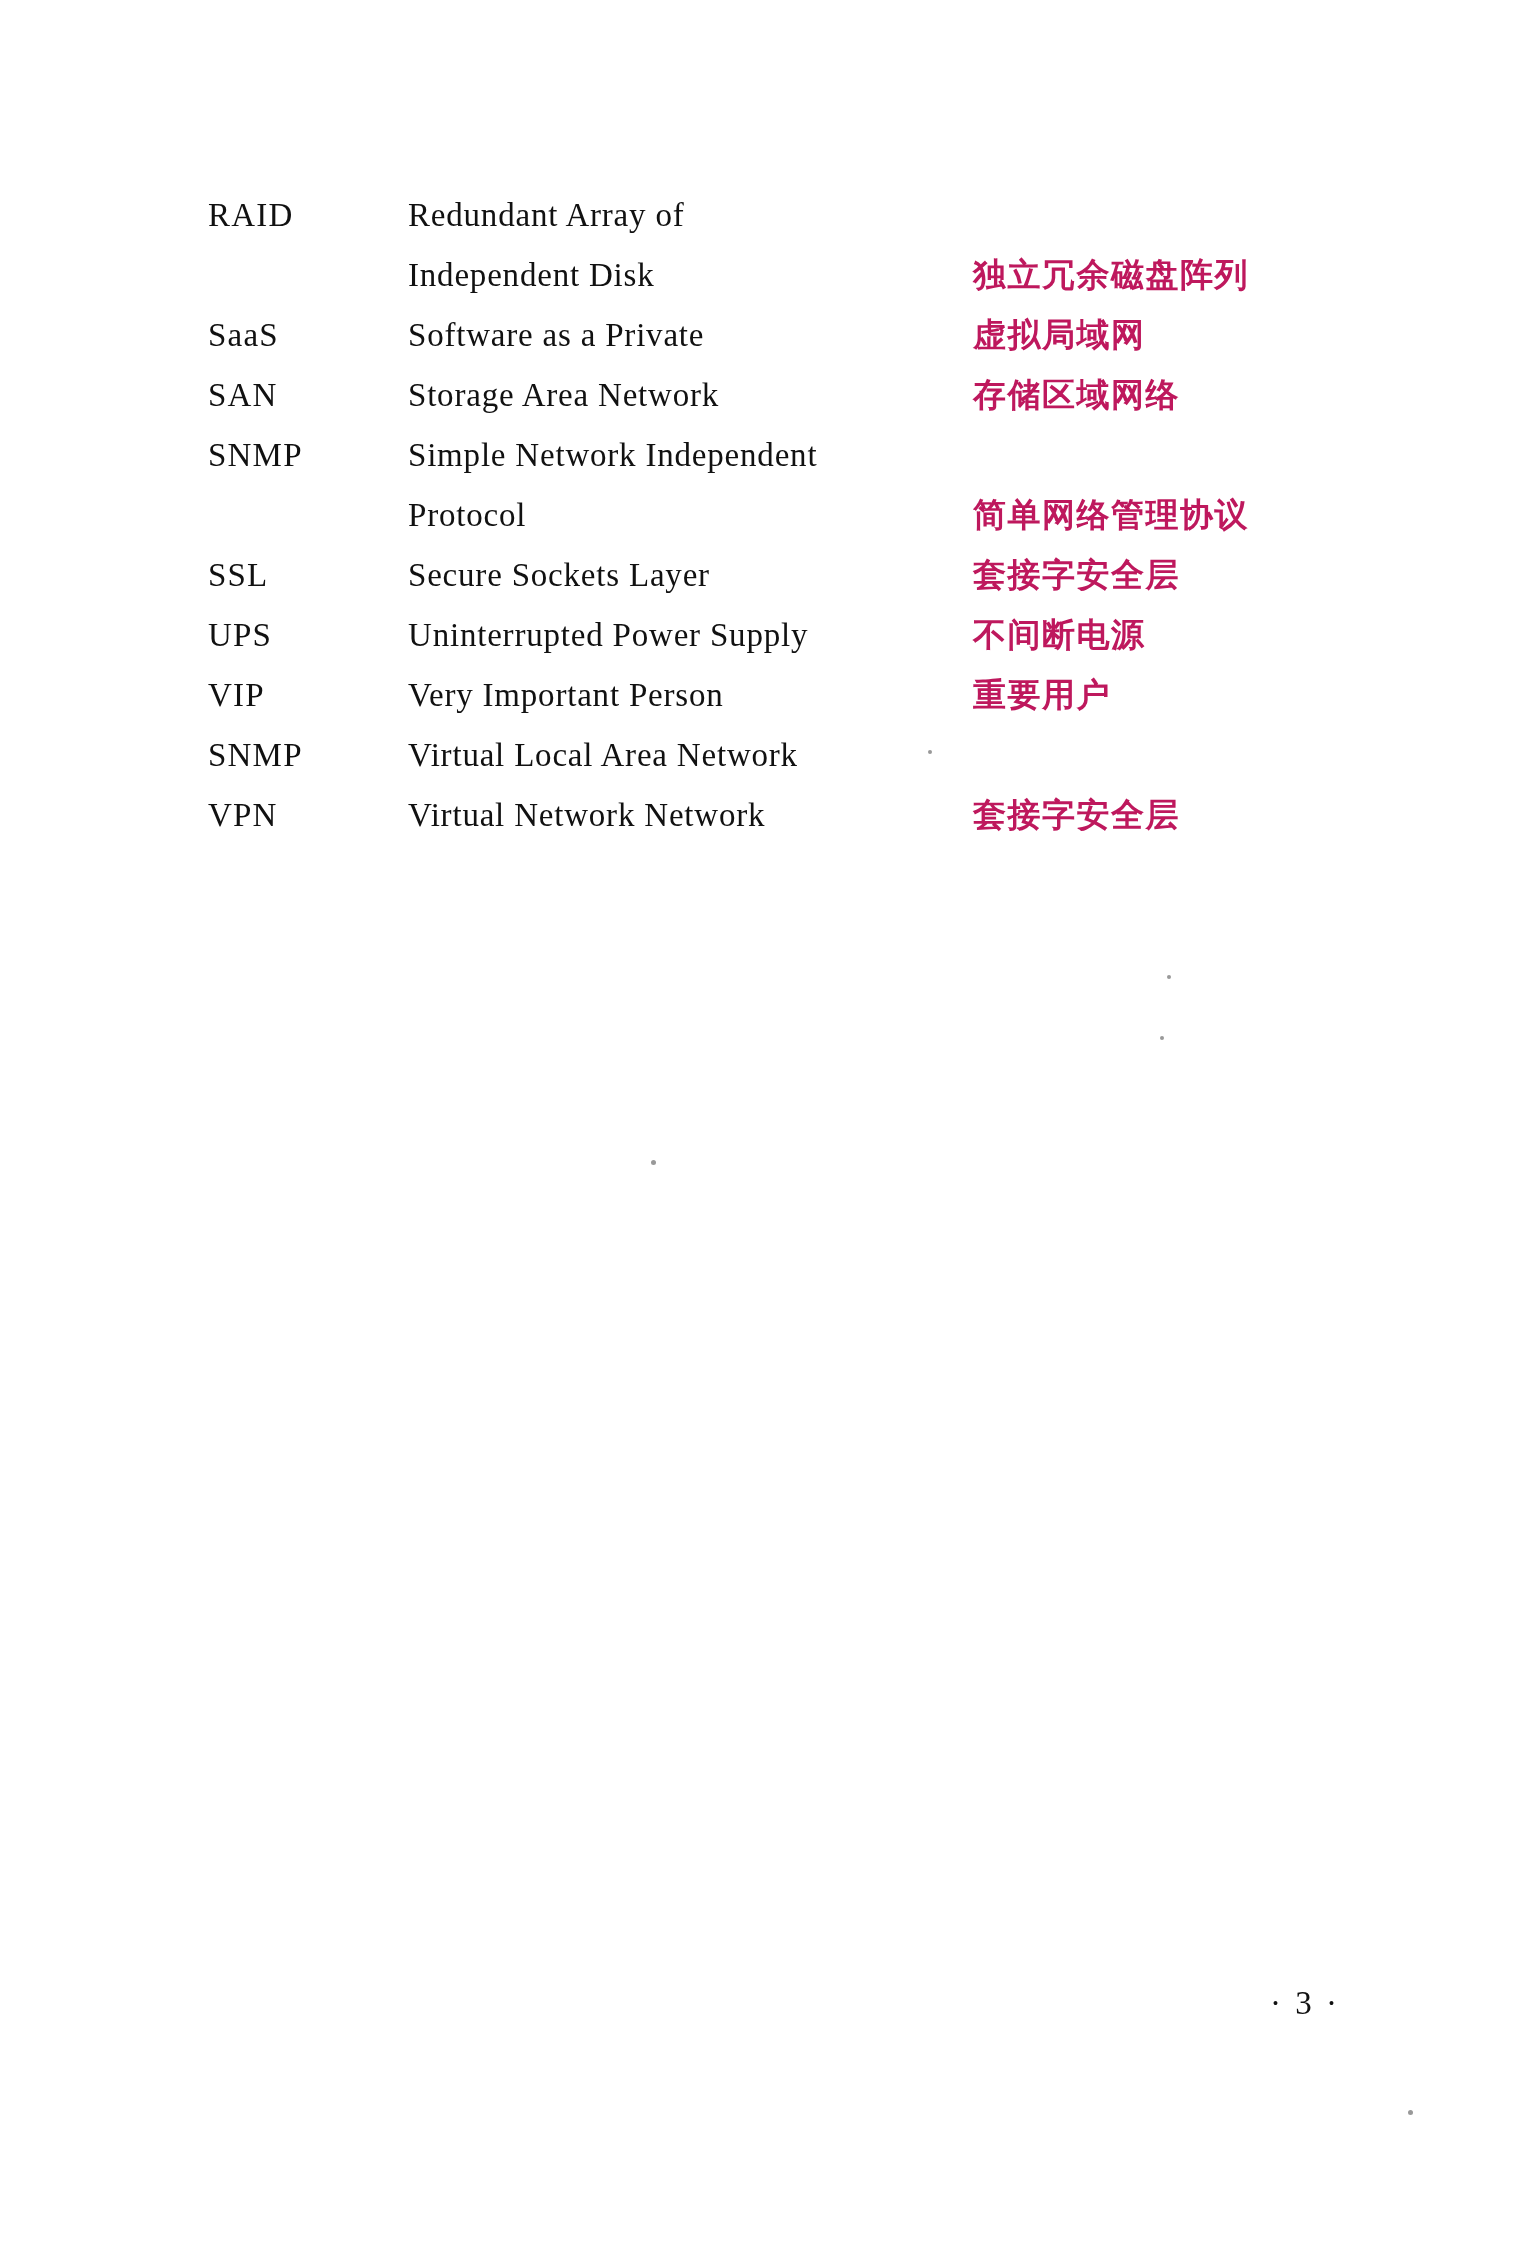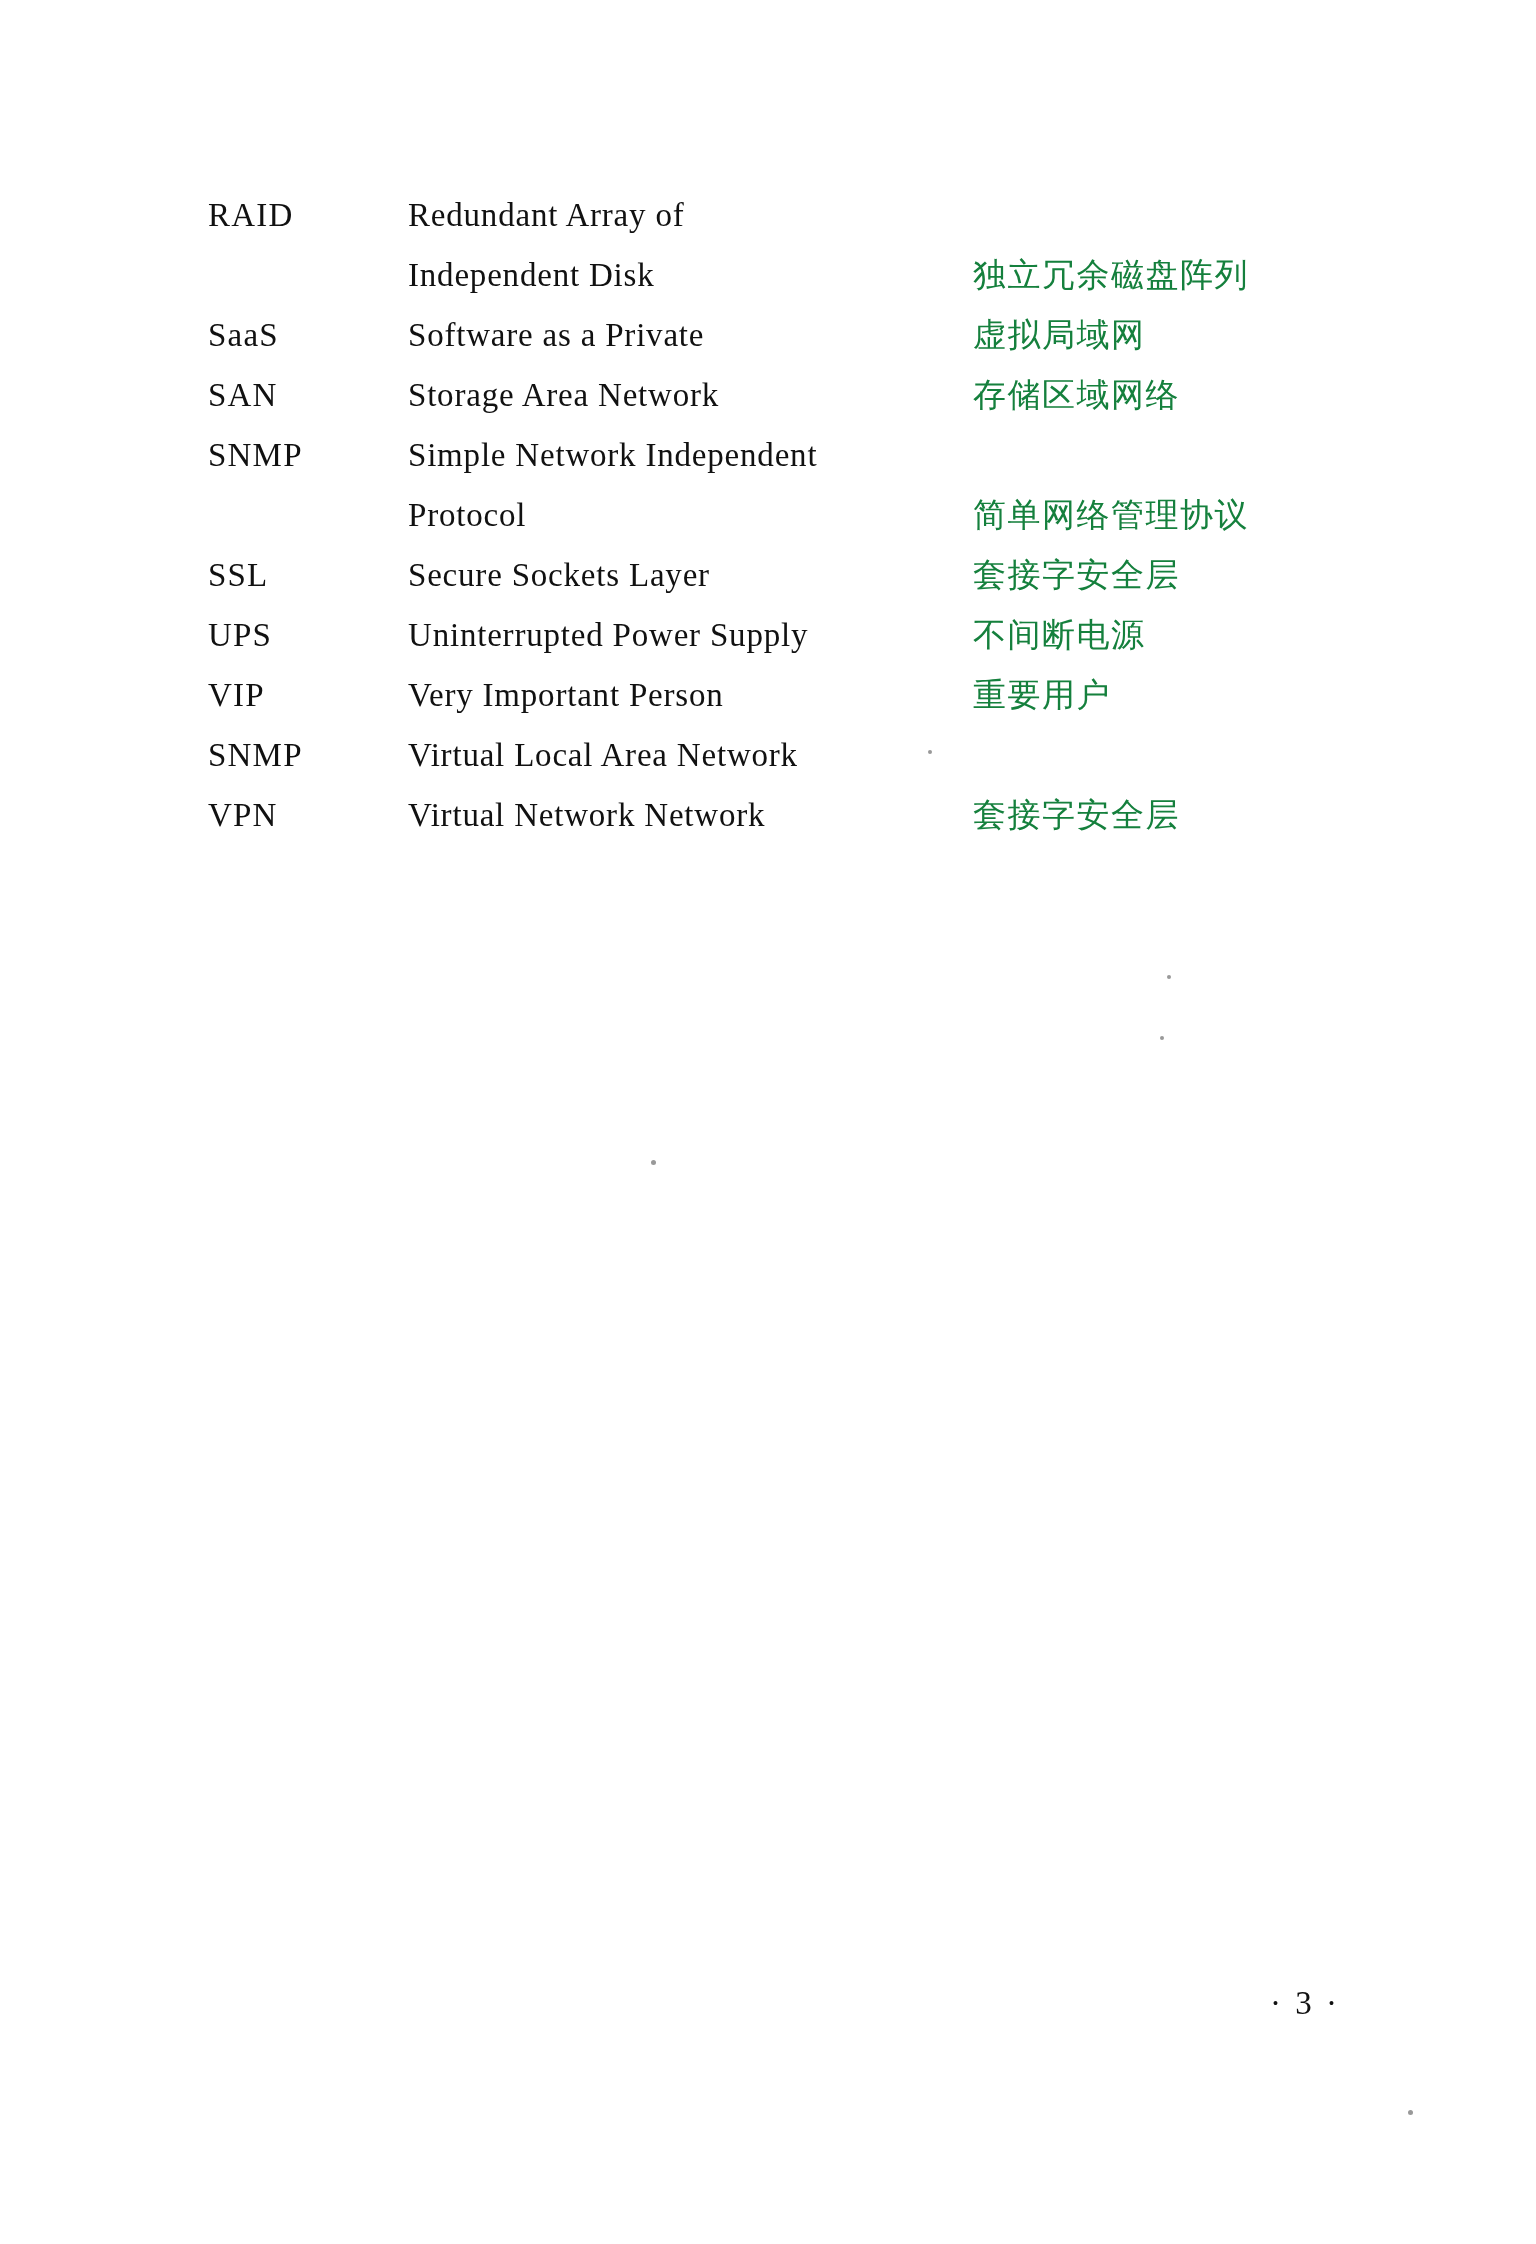--- a/index.html
+++ b/index.html
@@ -44,22 +44,22 @@
   }
   .expansion .line2 {
     display: block;
   }
   .cn {
     flex: 1 1 auto;
     font-size: 33px;
     line-height: 60px;
     letter-spacing: 1.5px;
     font-family: "DejaVu Sans", "Liberation Sans", sans-serif;
-    font-weight: 400;
-    color: #15803d;
+    font-weight: 700;
+    color: #be185d;
   }
   .cn.shift-down {
     padding-top: 60px;
   }
   .page-number {
     position: absolute;
     left: 0;
     right: 196px;
     bottom: 222px;
     text-align: right;

